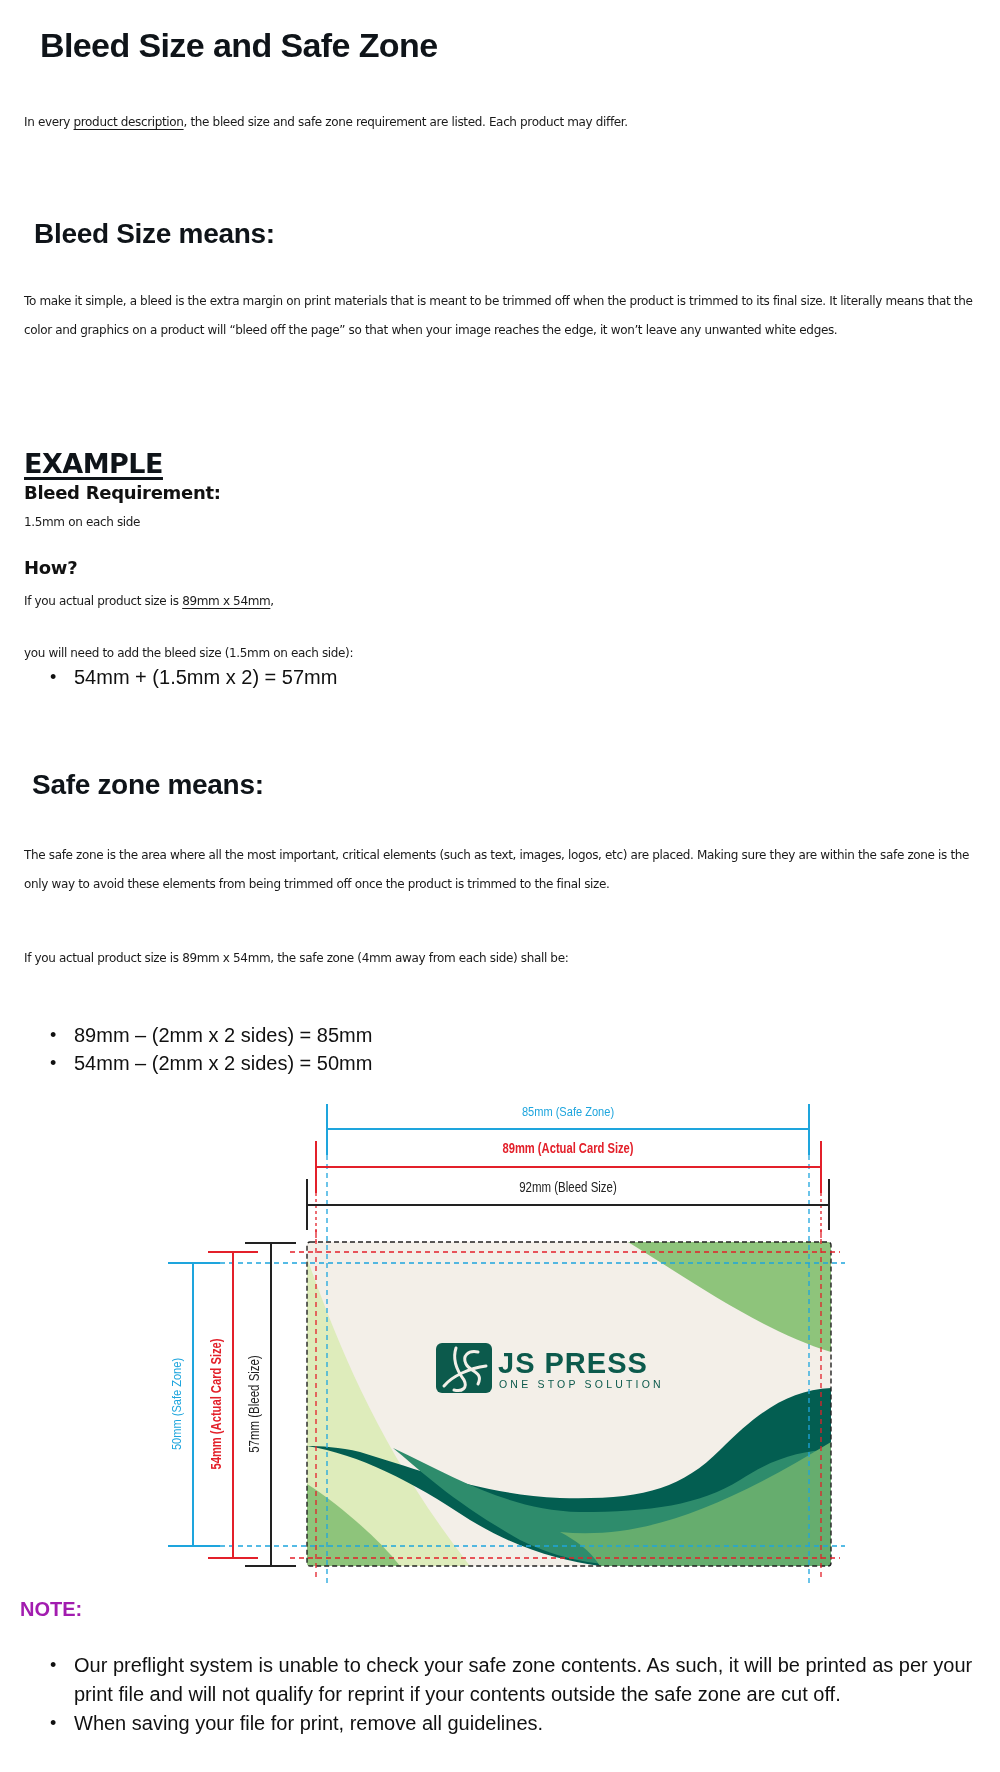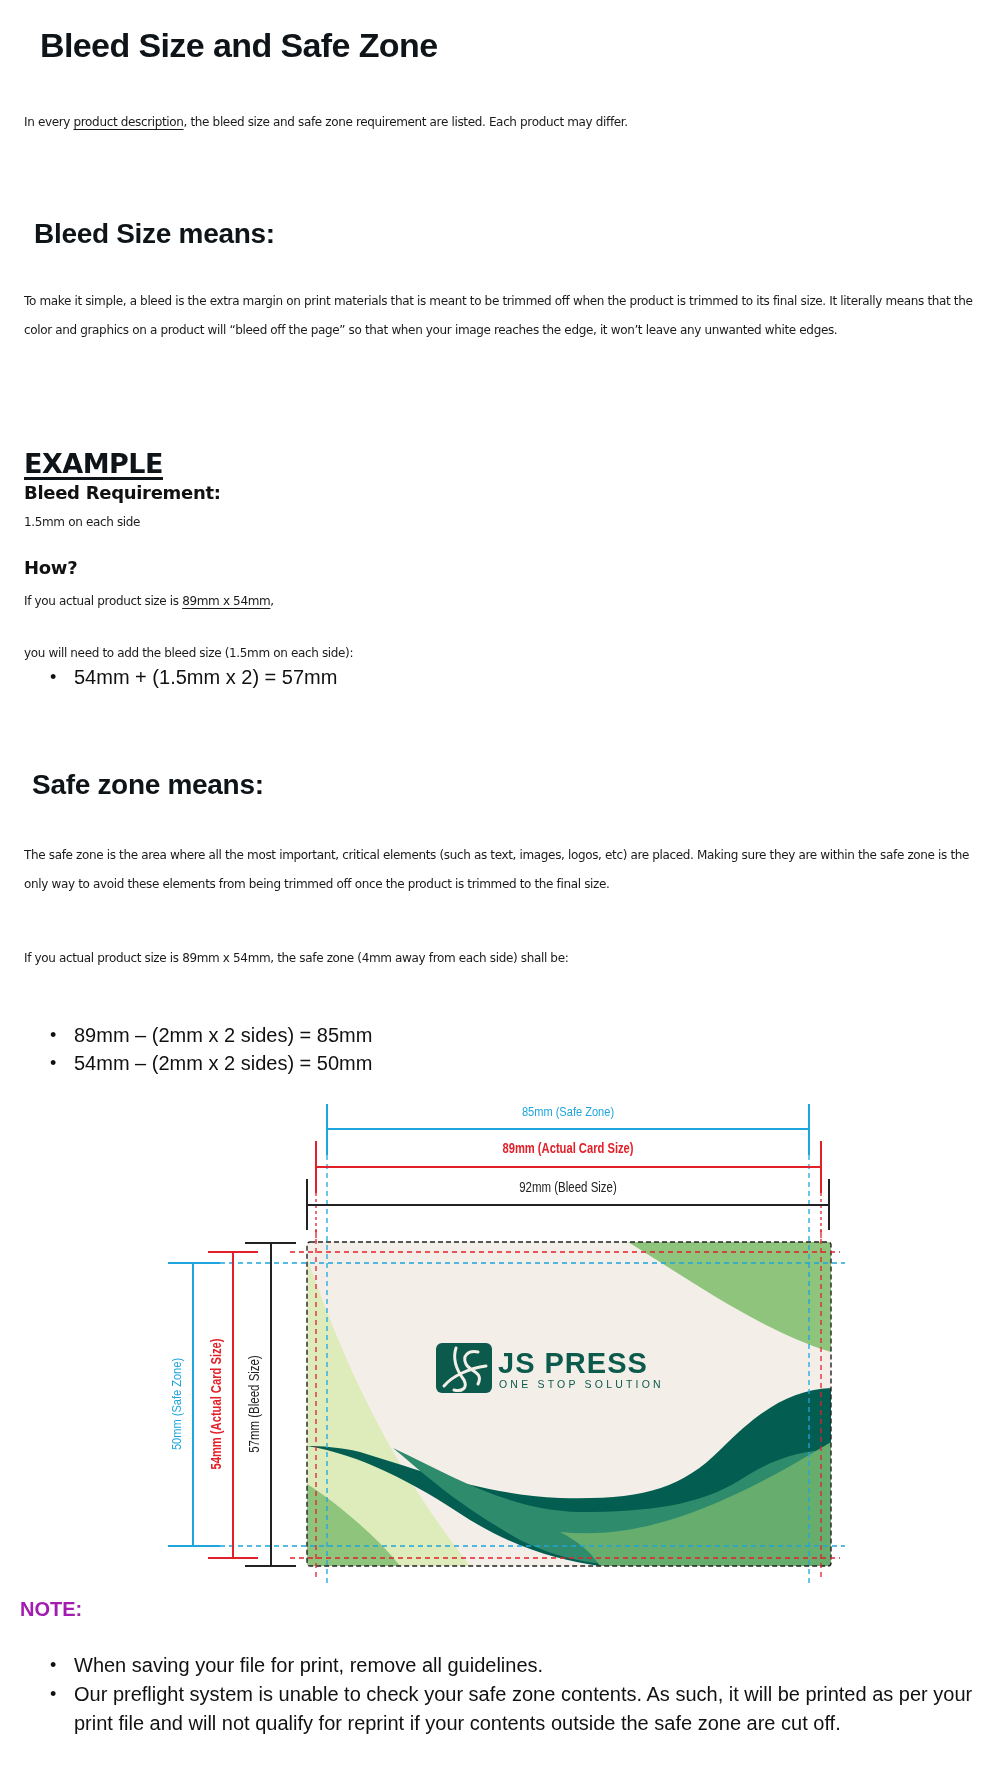--- a/index.html
+++ b/index.html
@@ -137,15 +137,15 @@
     <line x1="245" y1="1243" x2="296" y2="1243"></line>
     <line x1="245" y1="1566" x2="296" y2="1566"></line>
     <line x1="271" y1="1243" x2="271" y2="1566"></line>
   </g>
   <text x="0" y="0" text-anchor="middle" font-size="14" fill="#222" transform="translate(259 1404) rotate(-90) scale(0.82 1)">57mm  (Bleed Size)</text>
 </svg>
 
 <div class="abs note">NOTE:</div>
 
 <ul class="list wrap" style="top:1651px;left:0;">
+  <li>Our preflight system is unable to check your safe zone contents. As such, it will be printed as per your print file and will not qualify for reprint if your contents outside the safe zone are cut off.</li>
   <li>When saving your file for print, remove all guidelines.</li>
-  <li>Our preflight system is unable to check your safe zone contents. As such, it will be printed as per your print file and will not qualify for reprint if your contents outside the safe zone are cut off.</li>
 </ul>
 
 </body></html>

